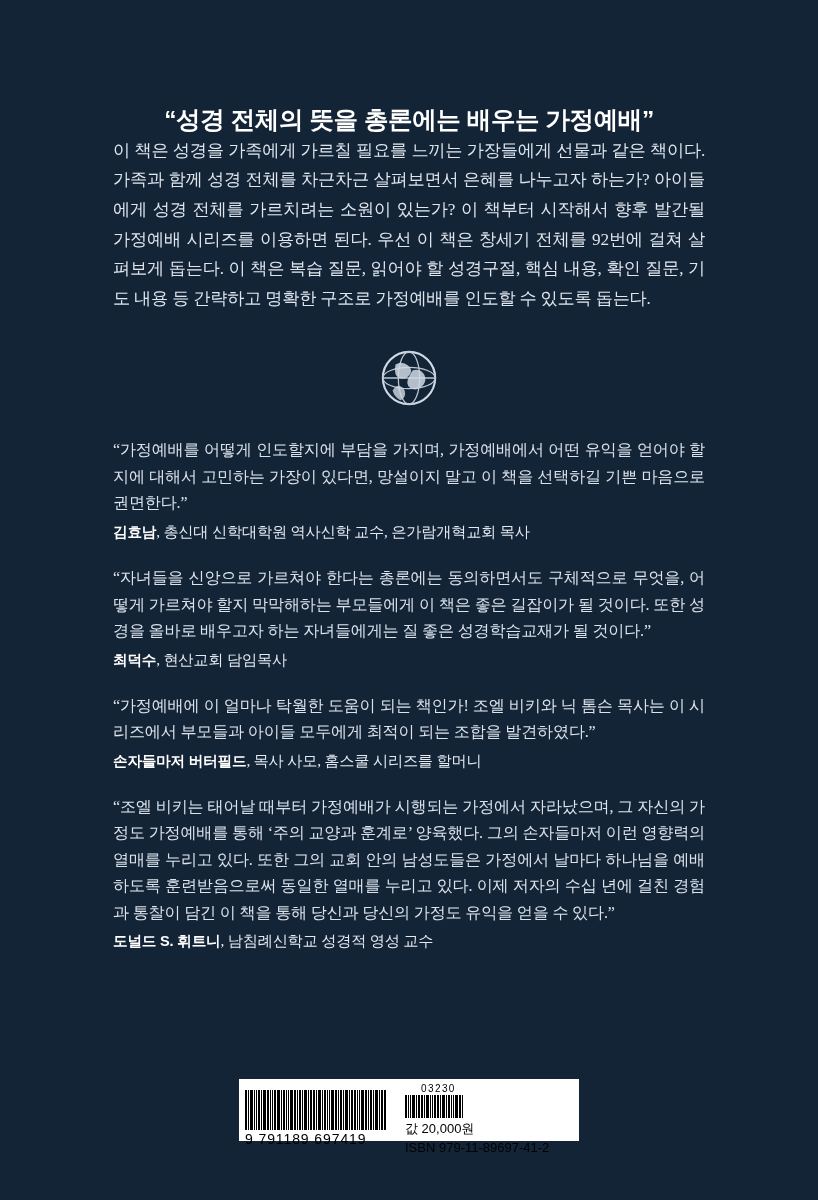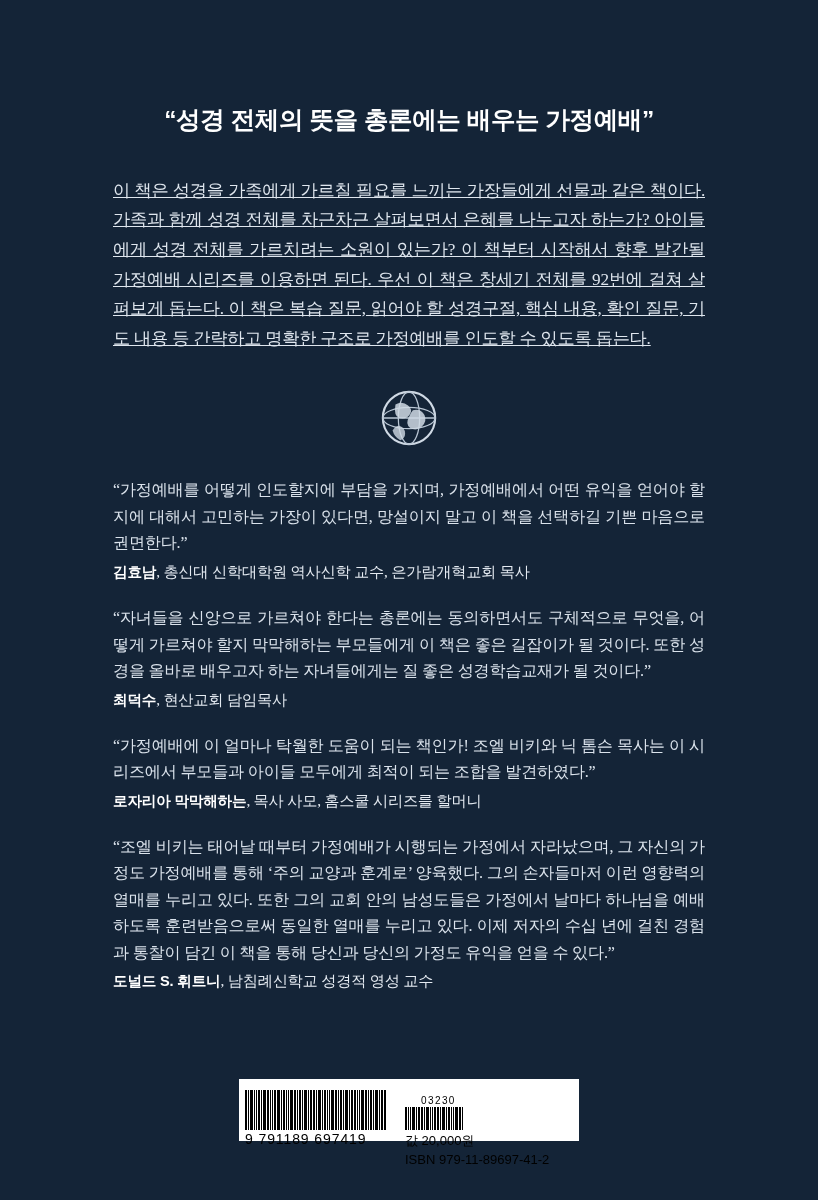--- a/index.html
+++ b/index.html
@@ -34,27 +34,25 @@
     font-family: "Liberation Sans", sans-serif;
     font-weight: bold;
     font-size: 24.5px;
     letter-spacing: -0.4px;
     color: #ffffff;
     line-height: 1.3;
   }
 
   
   .intro {
-    margin-top: 40px;
     font-size: 17.2px;
     line-height: 1.72;
     color: #dfe6ee;
     text-align: justify;
     letter-spacing: -0.2px;
-    text-decoration: underline;
   }
 
   
   .emblem-wrap {
     margin-top: 34px;
     display: flex;
     justify-content: center;
     align-items: center;
   }
   .emblem {
@@ -125,21 +123,21 @@
   .isbn-digits {
     font-family: "Liberation Sans", sans-serif;
     font-size: 14px;
     letter-spacing: 0.9px;
     margin-top: 1px;
     white-space: nowrap;
   }
   .barcode-right {
     flex: 1;
     position: relative;
-    padding-top: 16px;
+    padding-top: 4px;
     box-sizing: border-box;
   }
   .addon-number {
     font-family: "Liberation Sans", sans-serif;
     font-size: 10px;
     letter-spacing: 1.4px;
     margin-left: 26px;
   }
   .addon-bars {
     display: flex;
@@ -198,21 +196,21 @@
         <div class="attrib"><span class="name">김효남</span><span class="role">, 총신대 신학대학원 역사신학 교수, 은가람개혁교회 목사</span></div>
       </div>
 
       <div class="endorsement">
         <div class="quote">“자녀들을 신앙으로 가르쳐야 한다는 총론에는 동의하면서도 구체적으로 무엇을, 어떻게 가르쳐야 할지 막막해하는 부모들에게 이 책은 좋은 길잡이가 될 것이다. 또한 성경을 올바로 배우고자 하는 자녀들에게는 질 좋은 성경학습교재가 될 것이다.”</div>
         <div class="attrib"><span class="name">최덕수</span><span class="role">, 현산교회 담임목사</span></div>
       </div>
 
       <div class="endorsement">
         <div class="quote">“가정예배에 이 얼마나 탁월한 도움이 되는 책인가! 조엘 비키와 닉 톰슨 목사는 이 시리즈에서 부모들과 아이들 모두에게 최적이 되는 조합을 발견하였다.”</div>
-        <div class="attrib"><span class="name">로자리아 막막해하는</span><span class="role">, 목사 사모, 홈스쿨 시리즈를 할머니</span></div>
+        <div class="attrib"><span class="name">손자들마저 버터필드</span><span class="role">, 목사 사모, 홈스쿨 시리즈를 할머니</span></div>
       </div>
 
 
       <div class="endorsement">
         <div class="quote">“조엘 비키는 태어날 때부터 가정예배가 시행되는 가정에서 자라났으며, 그 자신의 가정도 가정예배를 통해 ‘주의 교양과 훈계로’ 양육했다. 그의 손자들마저 이런 영향력의 열매를 누리고 있다. 또한 그의 교회 안의 남성도들은 가정에서 날마다 하나님을 예배하도록 훈련받음으로써 동일한 열매를 누리고 있다. 이제 저자의 수십 년에 걸친 경험과 통찰이 담긴 이 책을 통해 당신과 당신의 가정도 유익을 얻을 수 있다.”</div>
         <div class="attrib"><span class="name">도널드 S. 휘트니</span><span class="role">, 남침례신학교 성경적 영성 교수</span></div>
       </div>
 
     </div>
   </div>

